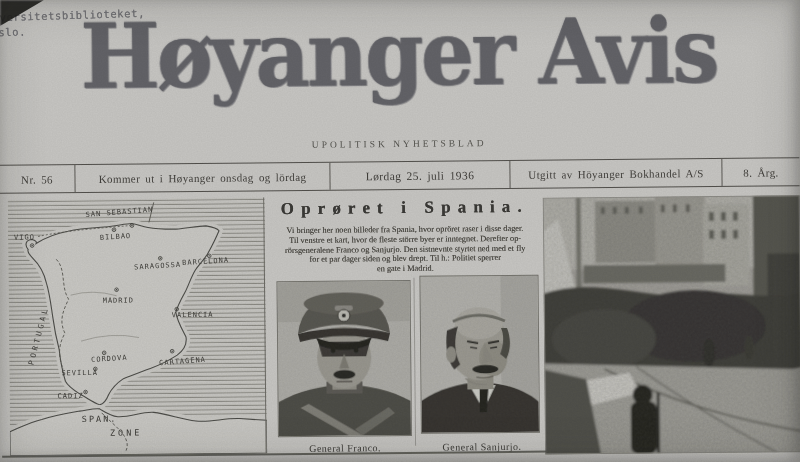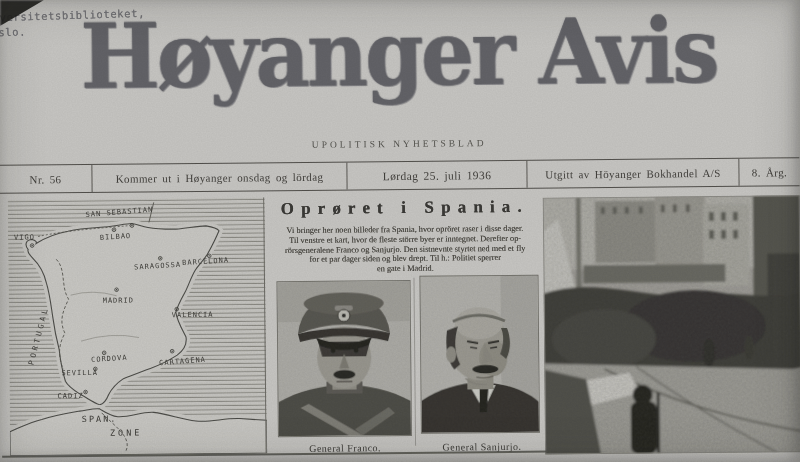--- a/index.html
+++ b/index.html
@@ -36,21 +36,21 @@
     font-size:9.5px;letter-spacing:3px;color:#55544f;font-family:"Liberation Serif",serif;
   }
   
   .infobar{
     position:absolute;left:0;top:161px;width:800px;height:27px;z-index:4;
     border-top:1.5px solid #514f4b;border-bottom:1.5px solid #514f4b;
     display:flex;align-items:center;font-size:11px;color:#413f3b;letter-spacing:.4px;word-spacing:2px;
   }
   .infobar .cell{height:100%;display:flex;align-items:center;justify-content:center;box-sizing:border-box;}
   .infobar .cell+.cell{border-left:1px solid #5a5853;}
-  .c-issue{width:92px;}
+  .c-issue{width:75px;}
   .c-schedule{width:255px;}
   .c-date{width:180px;font-size:11.5px;}
   .c-publisher{width:212px;}
   .c-volume{flex:1;}
   
   .map-wrap{position:absolute;left:8px;top:196px;width:257px;height:256px;z-index:3;}
   .article{position:absolute;left:268px;top:196px;width:274px;height:260px;z-index:3;}
   .headline{
     position:absolute;left:0;top:2px;width:100%;text-align:center;white-space:nowrap;
     font-size:17px;font-weight:600;letter-spacing:.42em;color:#3a3936;

